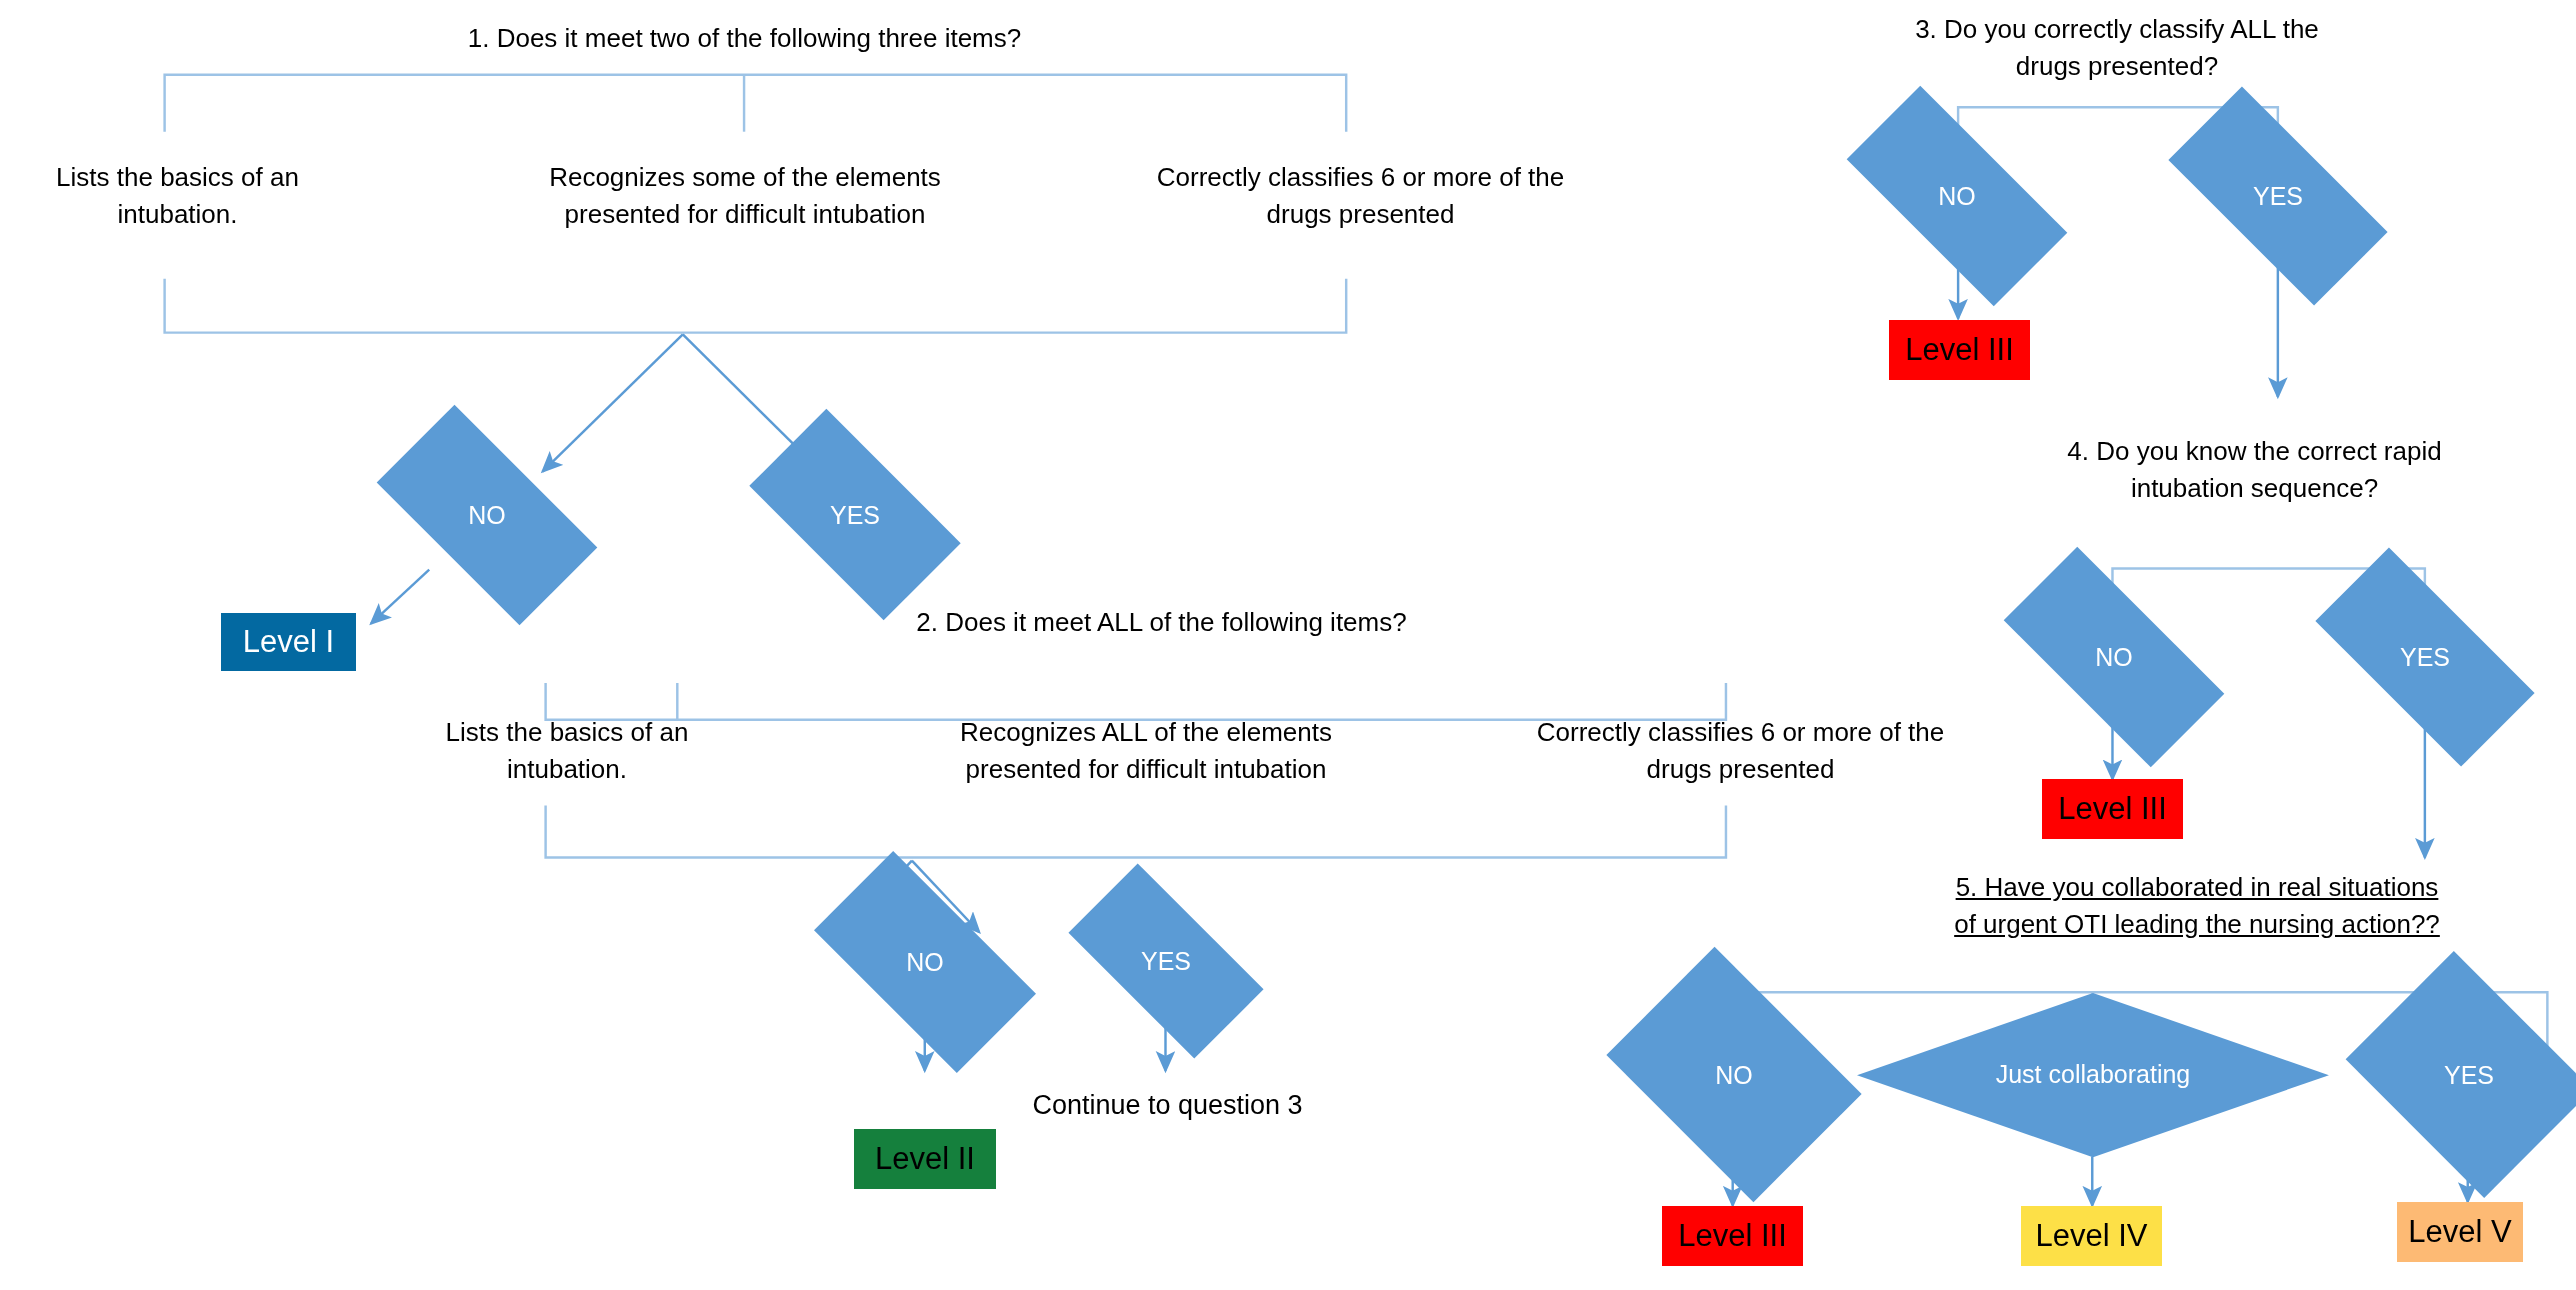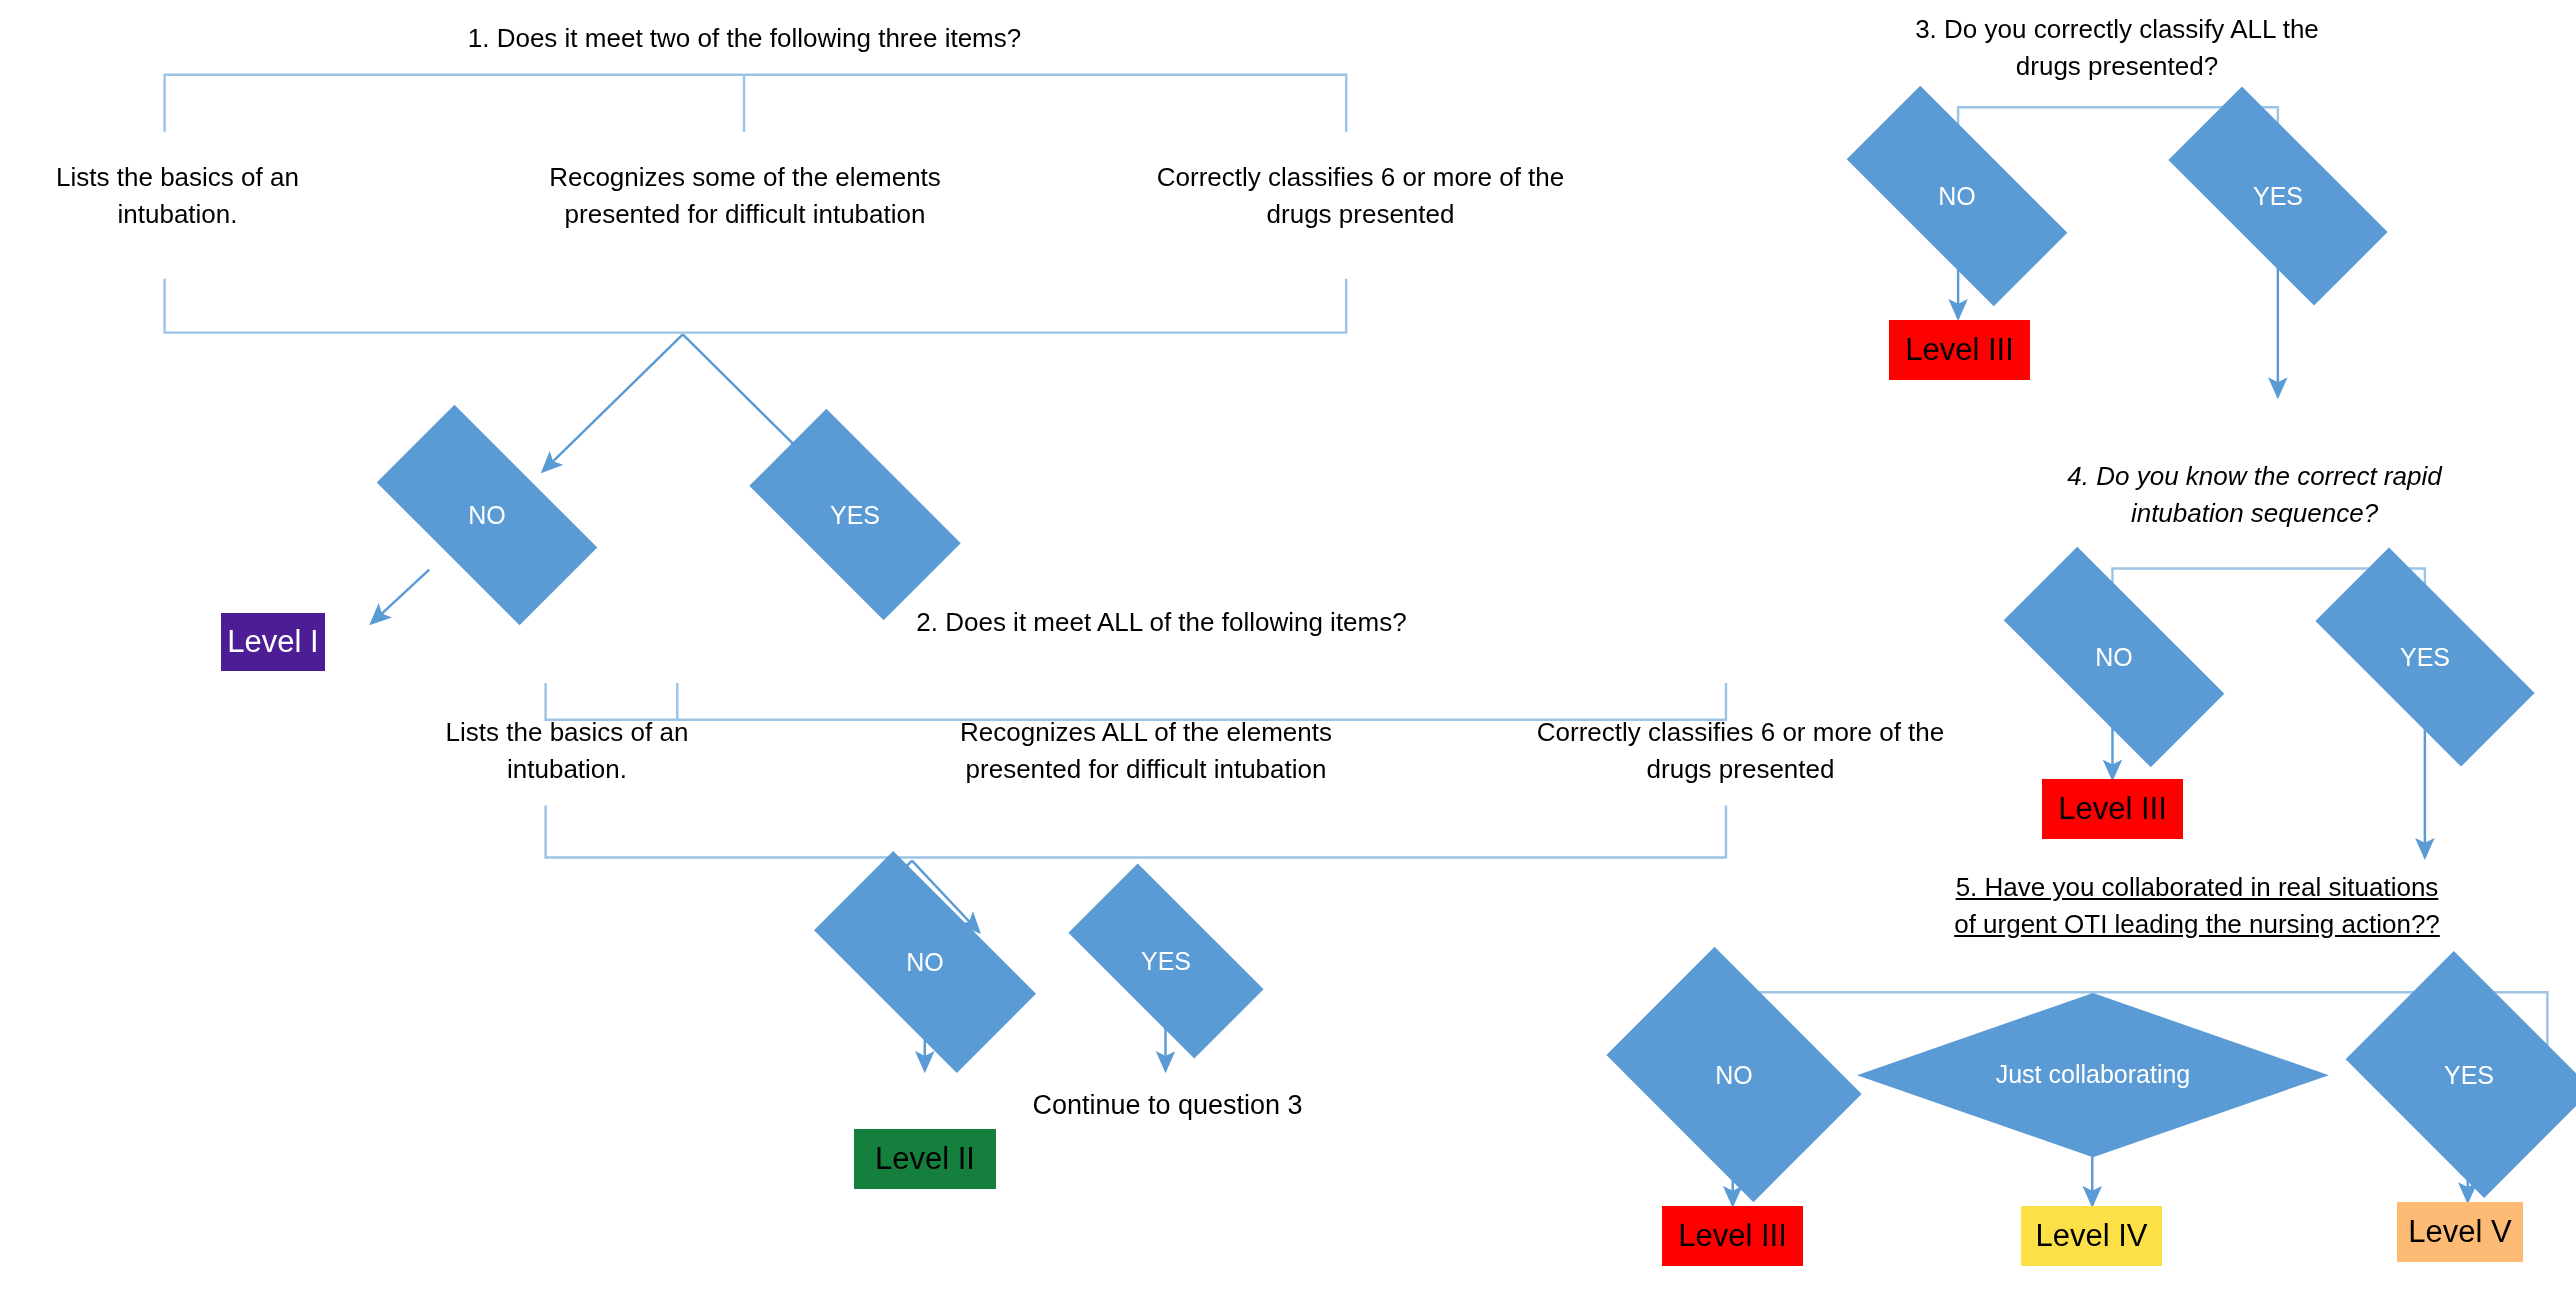--- a/index.html
+++ b/index.html
@@ -164,21 +164,21 @@
   <div class="diamond" style="left:386px; top:460px; width:202px; height:110px;">
     <span class="dshape"></span>
     <span class="dlabel">NO</span>
   </div>
 
   <div class="diamond" style="left:760px; top:460px; width:190px; height:109px;">
     <span class="dshape"></span>
     <span class="dlabel">YES</span>
   </div>
 
-  <div class="levelbox" style="left:221px; top:613px; width:104px; height:58px; background:#4c1d95; color:#ffffff;">
+  <div class="levelbox" style="left:221px; top:613px; width:135px; height:58px; background:#0369a1; color:#ffffff;">
     <span>Level I</span>
   </div>
 
   <div class="txt q-title" style="left:662px; top:604px; width:999px;">2. Does it meet ALL of the following items?</div>
 
   <div class="txt item-txt" style="left:365px; top:714px; width:404px;">Lists the basics of an
 intubation.</div>
 
   <div class="txt item-txt" style="left:864px; top:714px; width:564px;">Recognizes ALL of the elements
 presented for difficult intubation</div>
@@ -212,21 +212,21 @@
 
   <div class="diamond" style="left:2175px; top:144px; width:206px; height:104px;">
     <span class="dshape"></span>
     <span class="dlabel">YES</span>
   </div>
 
   <div class="levelbox" style="left:1889px; top:320px; width:141px; height:60px; background:#FF0000; color:#000000;">
     <span>Level III</span>
   </div>
 
-  <div class="txt q-title" style="left:1942px; top:458px; width:625px;font-style:italic;">4. Do you know the correct rapid
+  <div class="txt q-title" style="left:1942px; top:433px; width:625px;">4. Do you know the correct rapid
 intubation sequence?</div>
 
   <div class="diamond" style="left:2010px; top:605px; width:208px; height:104px;">
     <span class="dshape"></span>
     <span class="dlabel">NO</span>
   </div>
 
   <div class="diamond" style="left:2322px; top:605px; width:206px; height:104px;">
     <span class="dshape"></span>
     <span class="dlabel">YES</span>

